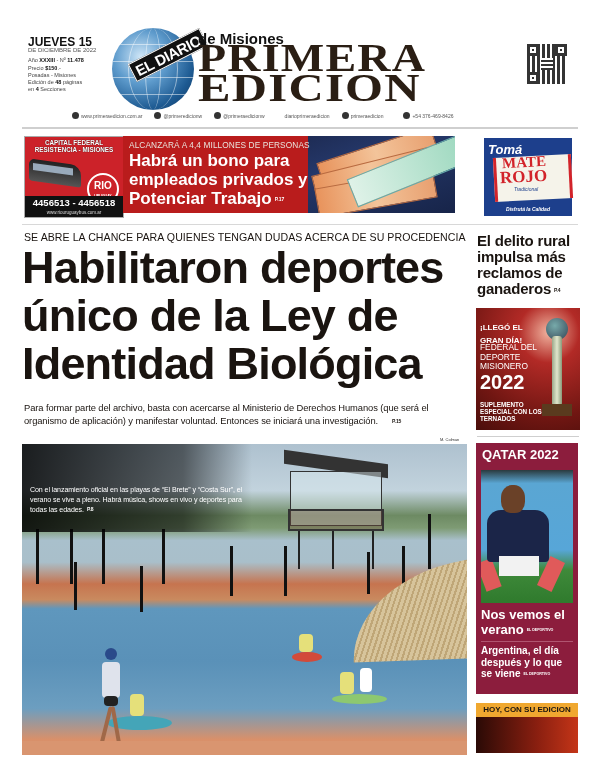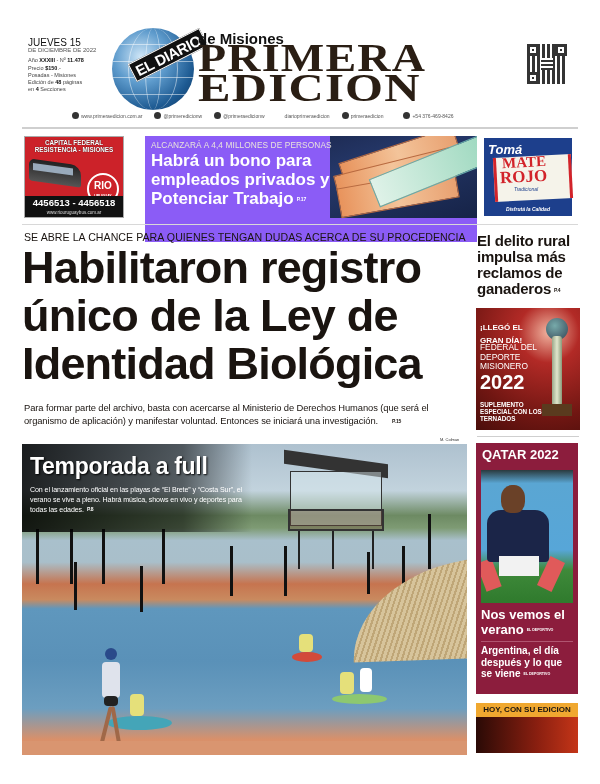--- a/index.html
+++ b/index.html
@@ -2,21 +2,21 @@
 <html><head>
 <meta charset="utf-8">
 <style>
   * { box-sizing: border-box; margin: 0; padding: 0; }
   html, body { width: 600px; height: 784px; background: #ffffff; overflow: hidden; }
   body { font-family: "Liberation Sans", sans-serif; color: #1a1410; position: relative; }
 
   
   .masthead { position: absolute; left: 0; top: 0; width: 600px; height: 128px; }
   .dateblock { position: absolute; left: 28px; top: 38px; width: 90px; font-size: 5.5px; line-height: 7.3px; color: #444; }
-  .dateblock .day { font-size: 10px; font-weight: normal; color: #111; line-height: 9px; }
+  .dateblock .day { font-size: 12px; font-weight: bold; color: #111; line-height: 9px; }
   .dateblock .date { font-size: 6px; color: #555; margin-bottom: 3px; }
   .dateblock b { color: #111; }
   .globe { position: absolute; left: 112px; top: 28px; width: 82px; height: 82px; border-radius: 50%;
     background: radial-gradient(circle at 35% 35%, #cfe6f7 0%, #5f9ccd 35%, #1d5a92 70%, #0d2f55 100%); overflow: hidden; }
   .globe .lat { position: absolute; left: 0; width: 100%; border-top: 1px solid rgba(255,255,255,0.5); }
   .globe .lon { position: absolute; top: 0; height: 100%; border-left: 1px solid rgba(255,255,255,0.5); border-radius: 50%; }
   .diario-band { position: absolute; left: 128px; top: 45px; width: 80px; height: 20px; background: #111; color: #fff;
     font-weight: bold; font-size: 15px; line-height: 20px; text-align: center; transform: rotate(-27deg); letter-spacing: -0.5px;
     border: 1px solid #fff; font-family: "Liberation Sans", sans-serif; }
   .de-misiones { position: absolute; left: 198px; top: 30px; font-size: 15px; font-weight: bold; color: #111; }
@@ -37,21 +37,21 @@
   
   .ad-bus { position: absolute; left: 24px; top: 136px; width: 100px; height: 82px; background: #cc2229; overflow: hidden; border: 1px solid #aaa; }
   .ad-bus .hd { position: absolute; left: 0; top: 2px; width: 100%; text-align: center; font-size: 6.3px; font-weight: bold; color: #fff; line-height: 7px; text-shadow: 0 0 1px #000; }
   .ad-bus .bus { position: absolute; left: 4px; top: 25px; width: 52px; height: 22px; background: linear-gradient(#222, #555); border-radius: 6px 10px 3px 3px; transform: skewY(8deg); }
   .ad-bus .bus::after { content:""; position:absolute; left:4px; top:4px; width:40px; height:7px; background:#9ab; }
   .ad-bus .rio { position: absolute; left: 62px; top: 36px; width: 32px; height: 32px; border-radius: 50%; border: 2px solid #fff; color: #fff; text-align: center; font-weight: bold; font-size: 10px; line-height: 22px; }
   .ad-bus .rio small { position: absolute; left: 0; top: 19px; width: 100%; font-size: 3.5px; line-height: 4px; }
   .ad-bus .ph { position: absolute; left: 0; bottom: 7px; width: 100%; height: 14px; background: #111; color: #fff; font-size: 9.5px; font-weight: bold; text-align: center; line-height: 13px; }
   .ad-bus .url { position: absolute; left: 0; bottom: 0; width: 100%; height: 7px; background: #111; color: #ddd; font-size: 4.5px; text-align: center; }
 
-  .bono { position: absolute; left: 145px; top: 136px; width: 332px; height: 106px; background: #8b5cf6; overflow: hidden; }
+  .bono { position: absolute; left: 123px; top: 136px; width: 332px; height: 77px; background: #b91c1c; overflow: hidden; }
   .bono .money { position: absolute; left: 185px; top: 0; width: 147px; height: 82px;
     background: linear-gradient(160deg, #1e2c55 0%, #25386a 30%, #162347 100%); }
   .bono .bill { position: absolute; width: 120px; height: 30px; background: linear-gradient(90deg, #e8935c, #f3c49a 50%, #e8a070); border: 1px solid #b86a40; }
   .bono .kicker { position: absolute; left: 6px; top: 4px; font-size: 8.3px; color: #e9e3dc; letter-spacing: 0.1px; }
   .bono .head { position: absolute; left: 6px; top: 15px; width: 200px; font-size: 17px; font-weight: bold; color: #fff; line-height: 19px; }
   .pg { font-size: 5px; font-weight: bold; margin-left: 3px; vertical-align: middle; }
 
   .ad-mate { position: absolute; left: 480px; top: 136px; width: 96px; height: 82px; background: #fff; }
   .ad-mate .panel { position: absolute; left: 4px; top: 2px; width: 88px; height: 78px; background: #1d3f8c; }
   .ad-mate .banner { position: absolute; left: 10px; top: 18px; width: 78px; height: 44px; background: #f5f3ea; border-left: 3px solid #d2232a; border-right: 3px solid #d2232a; transform: rotate(-3deg); }
@@ -220,21 +220,21 @@
     <div class="banner"></div>
     <div class="mate">MATE</div>
     <div class="rojo">ROJO</div>
     <div class="trad">Tradicional</div>
     <div class="disfr">Disfrutá la Calidad</div>
   </div>
 </div>
 <div class="rule" style="top:224px;height:1px;background:#d8d8d8"></div>
 
 <div class="kicker-main">SE ABRE LA CHANCE PARA QUIENES TENGAN DUDAS ACERCA DE SU PROCEDENCIA</div>
-<h1 class="headline">Habilitaron registro único de la Ley de Identidad Biológica</h1>
+<h1 class="headline">Habilitaron deportes único de la Ley de Identidad Biológica</h1>
 <p class="dek"><span>Para formar parte del archivo, basta con acercarse al Ministerio de Derechos Humanos (que será el organismo de aplicación) y manifestar voluntad. Entonces se iniciará una investigación.</span><span class="pg" style="margin-left:14px">P.15</span></p>
 <div class="credit">M. Colman</div>
 
 <div class="side-head"><span>El delito rural impulsa más reclamos de ganaderos</span><span class="pg">P.4</span></div>
 
 <div class="promo-fiesta">
   <div class="t1" style="width:62px">¡LLEGÓ EL GRAN DÍA!</div>
   <div class="t2" style="width:66px">FEDERAL DEL DEPORTE MISIONERO</div>
   <div class="yr">2022</div>
   <div class="t3" style="width:66px">SUPLEMENTO ESPECIAL CON LOS TERNADOS</div>
@@ -296,15 +296,14 @@
   <div class="kayak" style="left:85px;top:272px;width:65px;height:14px;background:#44a5b8"></div>
   <div class="person" style="left:108px;top:250px;width:14px;height:22px;background:#e5e07a"></div>
   <div class="person" style="left:80px;top:218px;width:18px;height:36px;background:#dfe3ec"></div>
   <div class="person" style="left:82px;top:252px;width:14px;height:10px;background:#222"></div>
   <div class="person" style="left:82px;top:262px;width:4px;height:40px;background:#a06848;transform:rotate(14deg)"></div>
   <div class="person" style="left:92px;top:262px;width:4px;height:40px;background:#a06848;transform:rotate(-10deg)"></div>
   <div class="person" style="left:83px;top:204px;width:12px;height:12px;border-radius:50%;background:#2a4a8a"></div>
   <div class="sand"></div>
 
   <div class="shade"></div>
-  <div class="ftitle">Temporada a full</div>
   <div class="fdek"><span>Con el lanzamiento oficial en las playas de “El Brete” y “Costa Sur”, el verano se vive a pleno. Habrá música, shows en vivo y deportes para todas las edades.</span><span class="pg">P.8</span></div>
 </div>
 
 </body></html>

